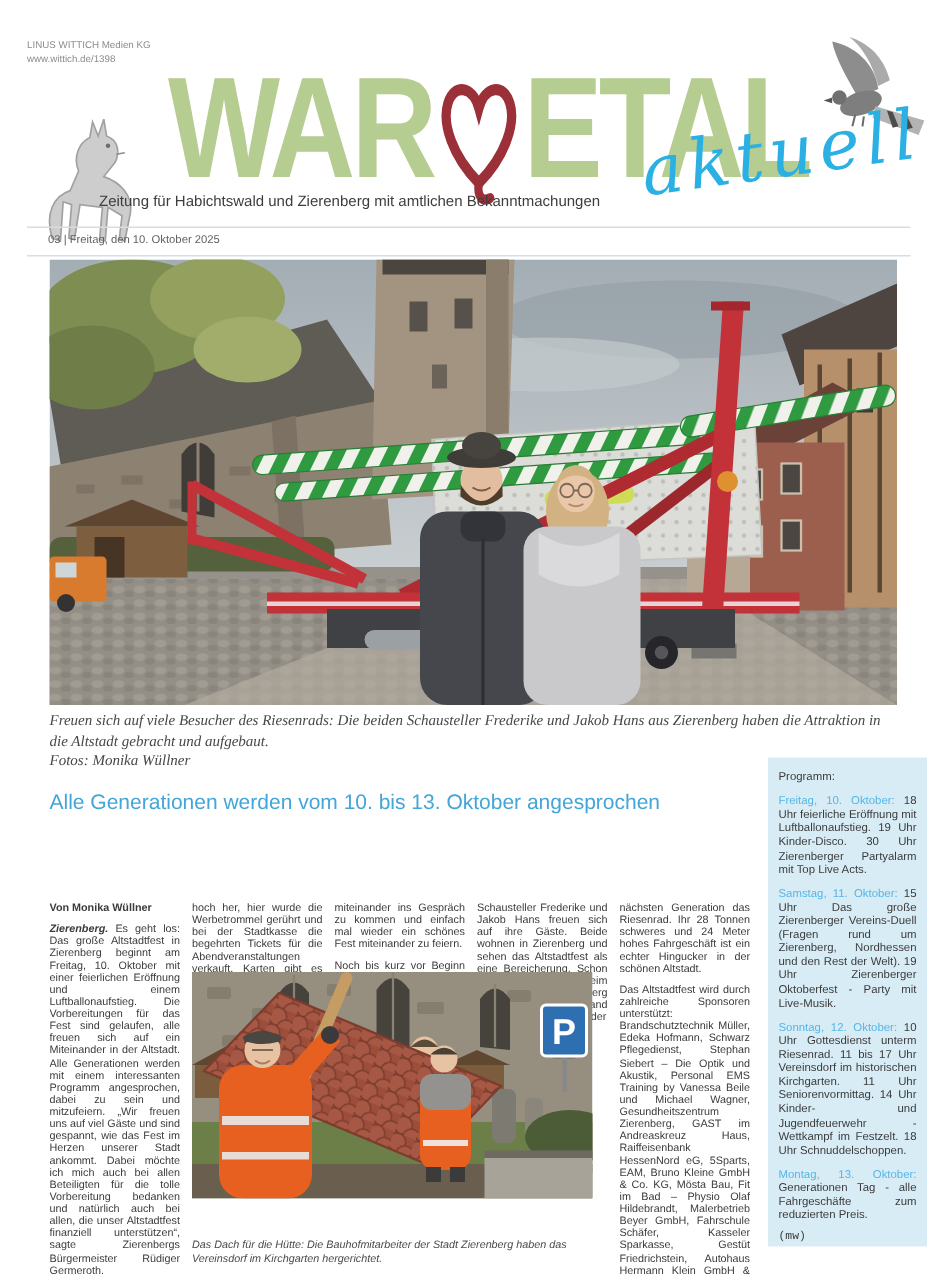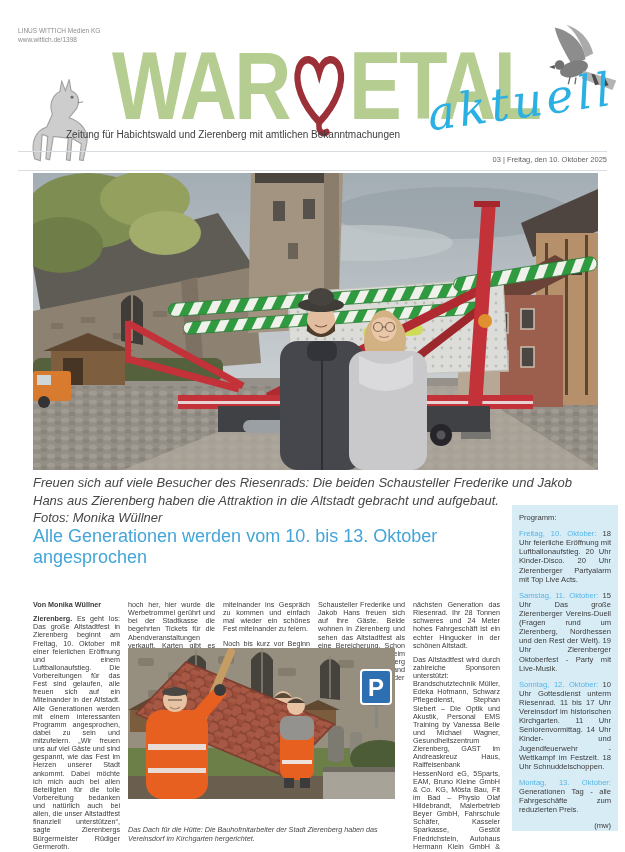--- a/index.html
+++ b/index.html
@@ -13,50 +13,50 @@
   .logo-row{position:absolute;left:112px;top:38px;display:flex;align-items:flex-start;
             font-size:92px;font-weight:600;letter-spacing:-3px;line-height:1;color:#b5cd90;
             transform:scale(0.86,1.04);transform-origin:left top;white-space:nowrap;}
   .logo-heart{width:64px;height:100px;margin:2px 3px 0 3px;}
   .aktuell{position:absolute;left:424px;top:88px;font-family:"DejaVu Serif",serif;
            font-style:italic;font-size:46px;letter-spacing:4px;color:#2ab0e3;
            transform:rotate(-8deg);transform-origin:left top;}
   .tagline{position:absolute;left:66px;top:129px;font-size:10px;color:#3d3d3d;}
   .rule{position:absolute;left:18px;width:589px;border-top:1px solid #d8dde1;}
   .rule1{top:151px;} .rule2{top:170px;}
-  .dateline{position:absolute;left:18px;top:155px;width:589px;font-size:7.5px;color:#626262;text-align:right;}
+  .dateline{position:absolute;left:32px;top:155px;width:589px;font-size:7.5px;color:#626262;text-align:left;}
   .issue{position:absolute;right:27px;top:155px;font-size:7.5px;color:#626262;margin-top:44px;}
 
   
   .main-photo{position:absolute;left:33px;top:173px;width:565px;height:297px;}
   .inset-photo{position:absolute;left:128px;top:648px;width:267px;height:151px;}
-  .main-caption{position:absolute;left:33px;top:474px;width:565px;font-size:13px;
-                font-style:italic;color:#474747;line-height:1.35;}
+  .main-caption{position:absolute;left:33px;top:474px;width:565px;font-size:10px;
+                font-style:italic;color:#474747;line-height:1.35;font-family:Liberation Serif, serif;}
   .main-caption .credit{text-align:left;}
   .inset-caption{position:absolute;left:128px;top:801px;width:267px;font-size:7.2px;
                  font-style:italic;color:#4a4a4a;line-height:1.3;margin-top:24px;}
 
   
   .headline{position:absolute;left:33px;top:497px;width:475px;font-size:20px;font-weight:bold;
             letter-spacing:-0.4px;color:#1583c5;}
-  .subheadline{position:absolute;left:33px;top:526px;width:475px;font-size:18px;color:#44a5d8;}
+  .subheadline{position:absolute;left:33px;top:526px;width:475px;font-size:14px;color:#44a5d8;}
   .columns{position:absolute;left:33px;top:553px;width:467px;height:276px;display:flex;gap:8px;margin-top:48px;}
   .col{width:87px;overflow:hidden;font-size:7.2px;line-height:1.13;text-align:justify;color:#3b3b3b;}
   .col.short{height:95px;}
   .col p{margin:0 0 6px 0;}
   .byline{font-weight:bold;margin:0 0 8px 0;}
-  .lead-loc{font-weight:bold;}
+  .lead-loc{font-weight:bold;font-style:italic;}
 
   
   .program{position:absolute;left:512px;top:505px;width:106px;height:326px;background:#d8ecf6;
            box-sizing:border-box;padding:8px 7px;}
   .program-title{font-size:13px;font-weight:normal;color:#1093d4;margin:0 0 7px 0;}
   .program p{margin:0 0 7px 0;font-size:7.6px;line-height:1.2;text-align:justify;color:#3b3b3b;}
   .program .plabel{color:#55b6e6;}
-  .signoff{text-align:right;font-size:7.6px;color:#3b3b3b;}
+  .signoff{font-size:7.6px;color:#3b3b3b;font-family:Liberation Mono, monospace;}
 </style>
 </head>
 <body>
 
 <div class="page">
 
   <div class="publisher">
     <div>LINUS WITTICH Medien KG</div>
     <div>www.wittich.de/1398</div>
   </div>
@@ -318,21 +318,21 @@
     <ellipse cx="47" cy="44" rx="13" ry="4" fill="#4a4642"></ellipse>
     <path d="M40,52 L54,52" stroke="#7a6a58" stroke-width="1.4"></path>
     <path d="M42,59 Q47,63 52,59" stroke="#a9805f" stroke-width="1.2" fill="none"></path>
   </svg>
 
   <div class="inset-caption">Das Dach für die Hütte: Die Bauhofmitarbeiter der Stadt Zierenberg haben das Vereinsdorf im Kirchgarten hergerichtet.</div>
 
   <div class="program">
     <p class="program-title">Programm:</p>
     <p><span class="plabel">Freitag, 10. Oktober:</span>
-      <span>18 Uhr feierliche Eröffnung mit Luftballonaufstieg. 20 Uhr Kinder-Disco. 20 Uhr Zierenberger Partyalarm mit Top Live Acts.</span></p>
+      <span>18 Uhr feierliche Eröffnung mit Luftballonaufstieg. 19 Uhr Kinder-Disco. 30 Uhr Zierenberger Partyalarm mit Top Live Acts.</span></p>
     <p><span class="plabel">Samstag, 11. Oktober:</span>
       <span>15 Uhr Das große Zierenberger Vereins-Duell (Fragen rund um Zierenberg, Nordhessen und den Rest der Welt). 19 Uhr Zierenberger Oktoberfest - Party mit Live-Musik.</span></p>
     <p><span class="plabel">Sonntag, 12. Oktober:</span>
       <span>10 Uhr Gottesdienst unterm Riesenrad. 11 bis 17 Uhr Vereinsdorf im historischen Kirchgarten. 11 Uhr Seniorenvormittag. 14 Uhr Kinder- und Jugendfeuerwehr - Wettkampf im Festzelt. 18 Uhr Schnuddelschoppen.</span></p>
     <p><span class="plabel">Montag, 13. Oktober:</span>
       <span>Generationen Tag - alle Fahrgeschäfte zum reduzierten Preis.</span></p>
     <div class="signoff">(mw)</div>
   </div>
 
 </div>

